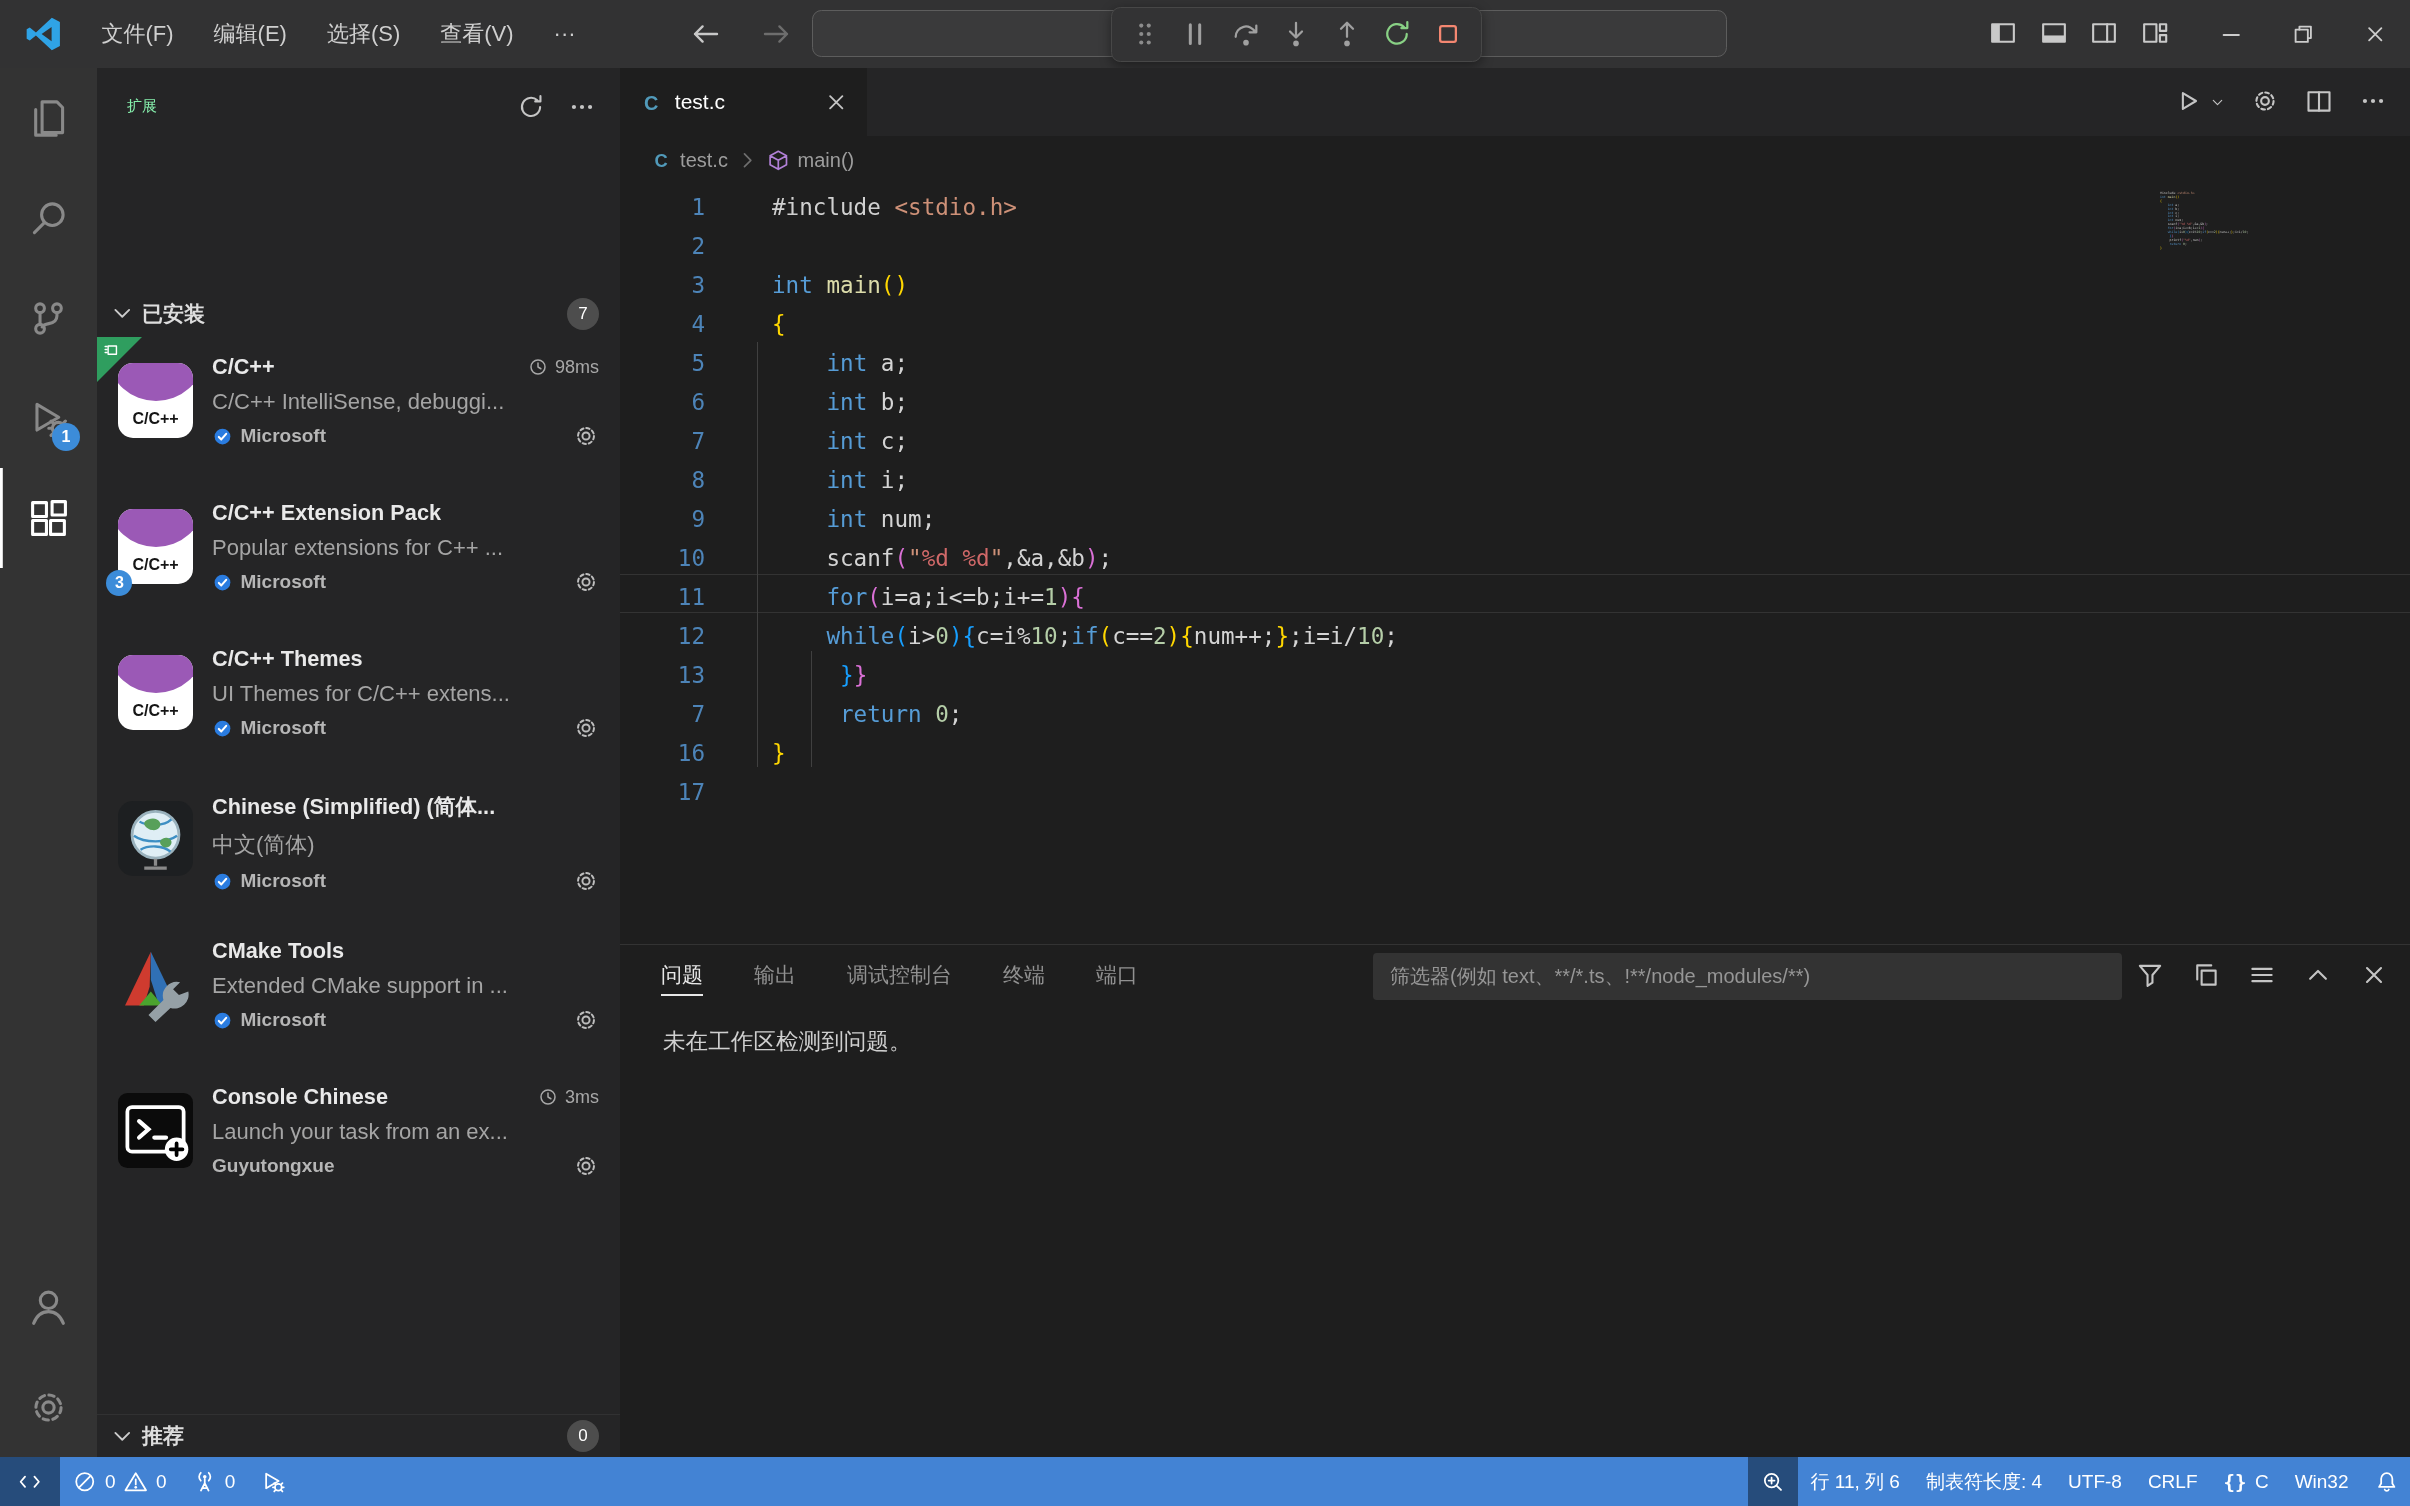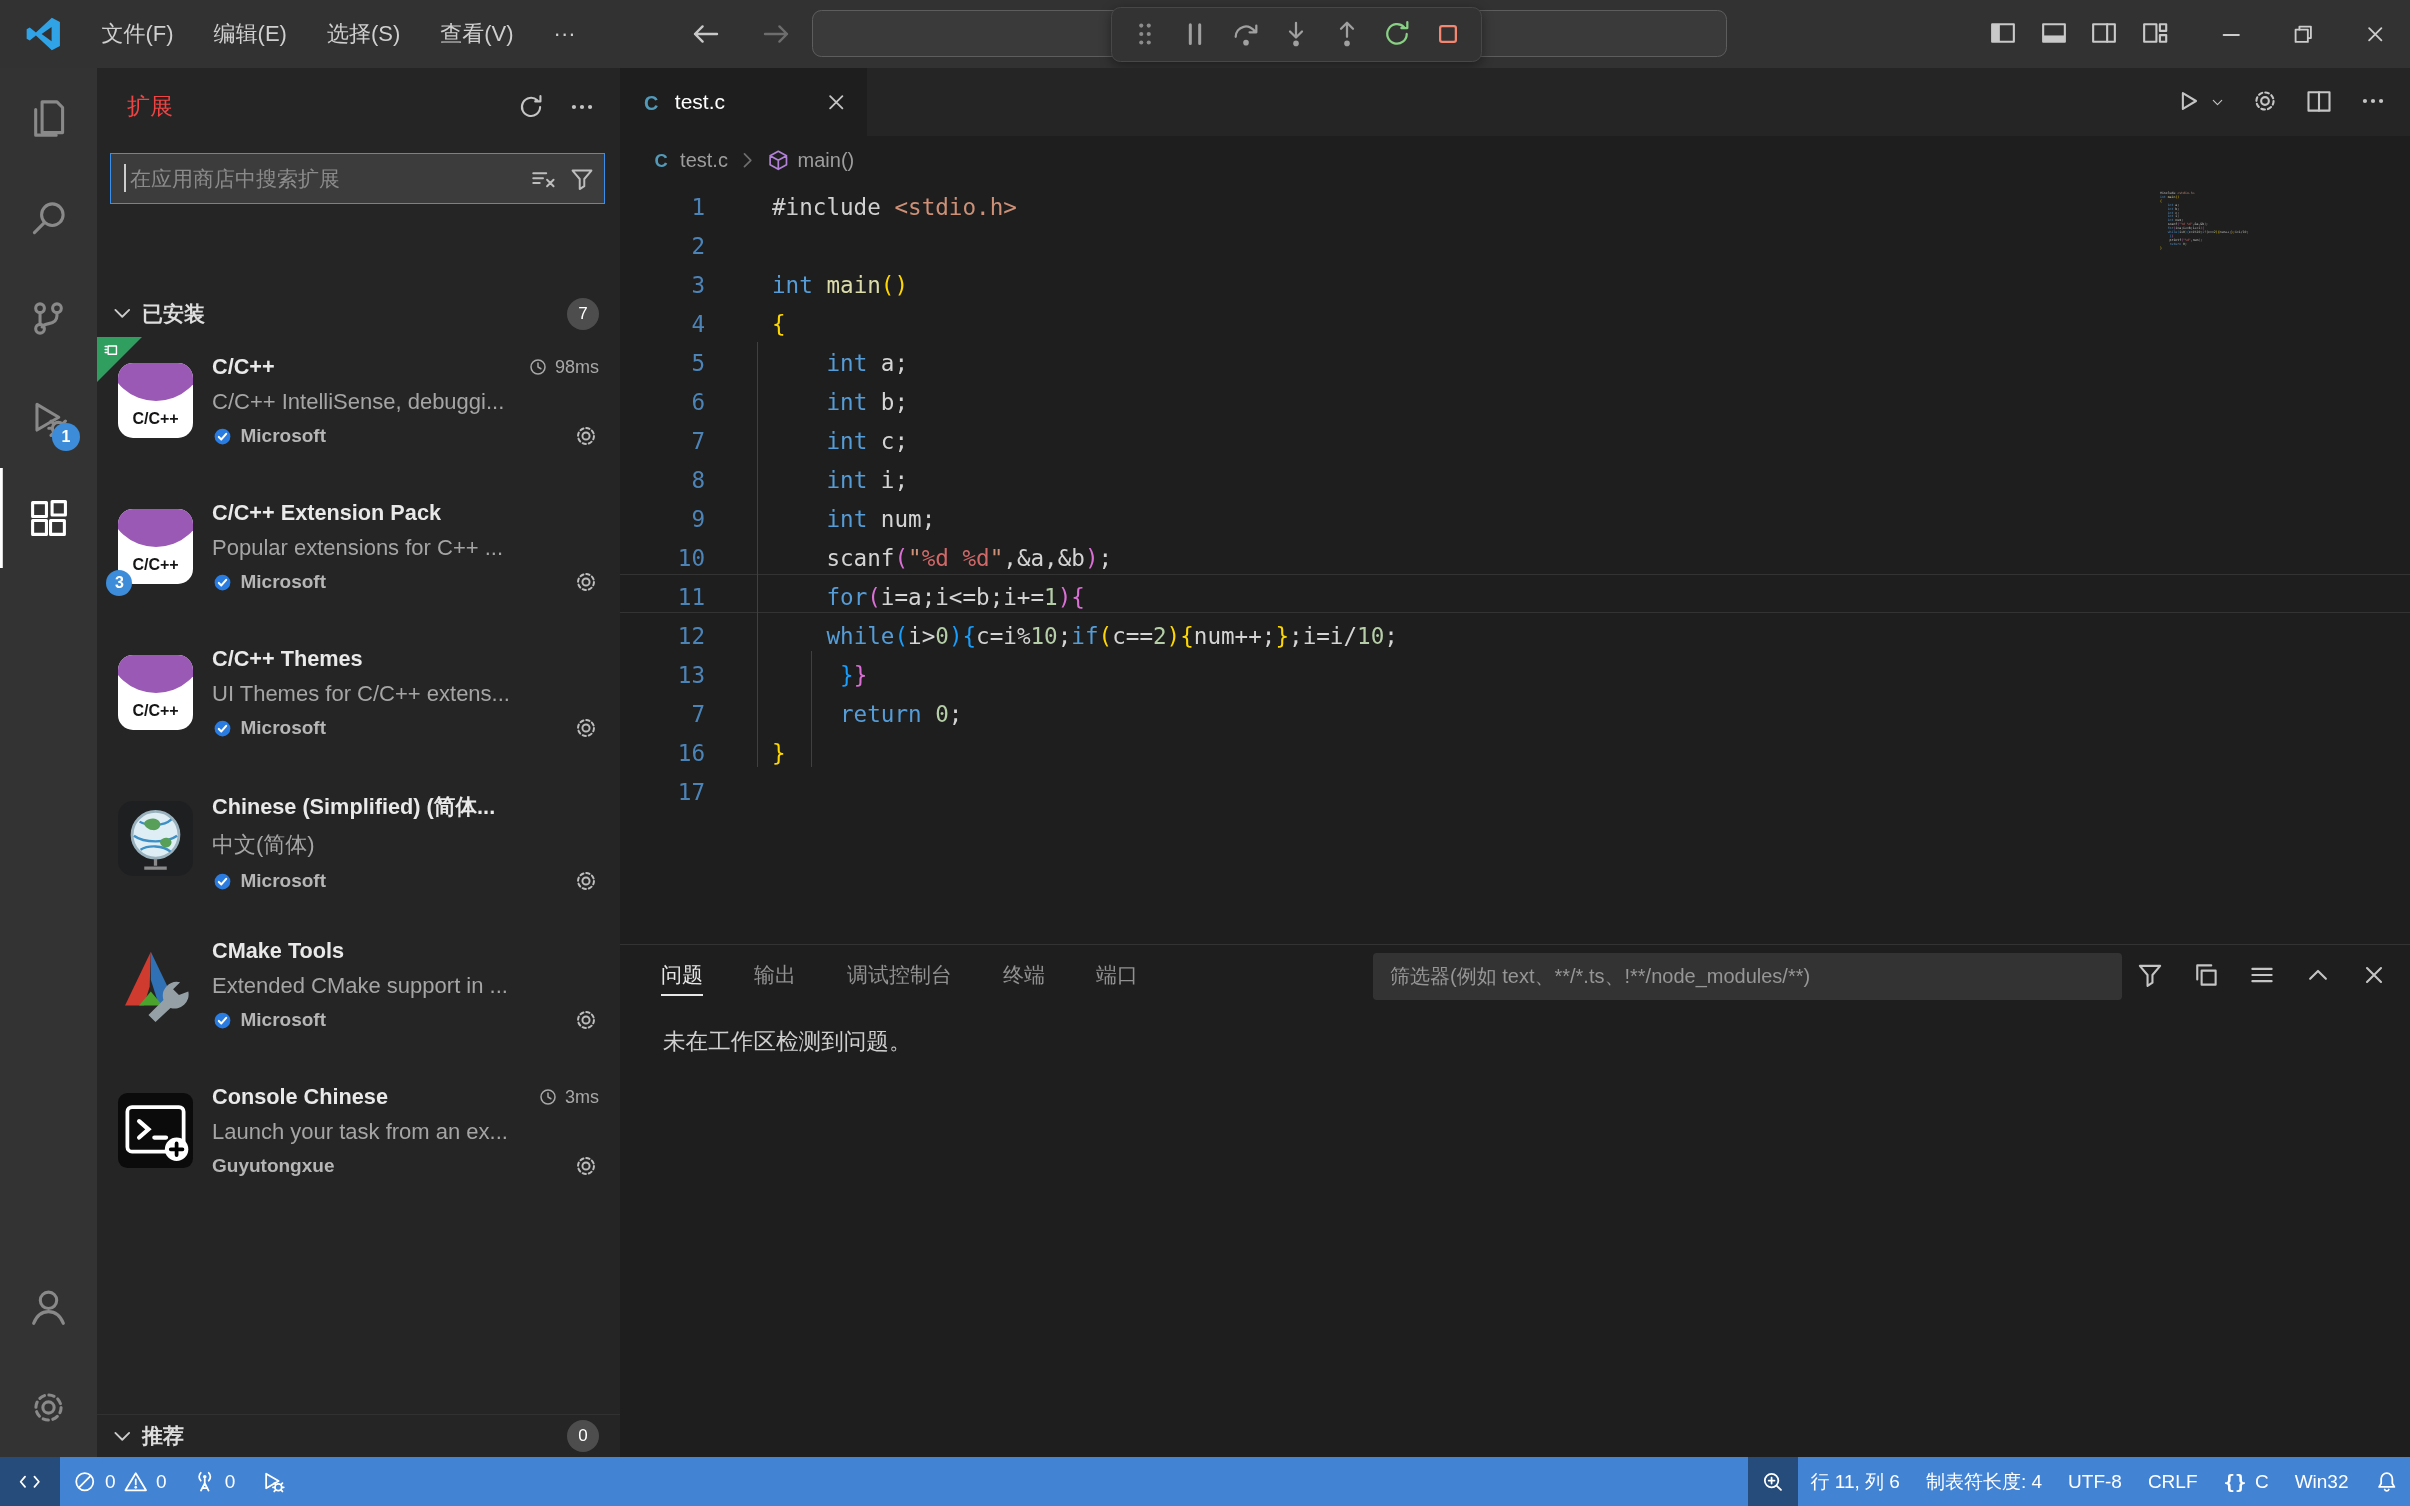--- a/index.html
+++ b/index.html
@@ -39,21 +39,21 @@
   .act{position:relative;width:97px;height:100px;display:flex;align-items:center;justify-content:center;color:#898989;}
   .act .ic{width:41px;height:41px;}
   .act.active{color:#ffffff;box-shadow:inset 2.8px 0 0 #ffffff;}
   .act-badge{position:absolute;right:17px;bottom:17px;min-width:28px;height:28px;border-radius:14px;background:var(--badge);
              color:#fff;font-size:16px;font-weight:600;display:flex;align-items:center;justify-content:center;}
   #act-bottom{margin-top:auto;}
 
   
   #sidebar{position:absolute;left:97px;top:68px;width:523px;height:1389px;background:var(--sidebar);overflow:hidden;}
   .sb-head{height:77px;display:flex;align-items:center;padding:0 24.5px 0 30px;}
-  .sb-title{flex:1;font-size:23px;color:#ef4444;}
+  .sb-title{flex:1;font-size:15px;color:#86efac;}
   .sb-head .ic{width:28px;height:28px;color:#c5c5c5;margin-left:22.6px;}
   .sb-search{position:absolute;left:13px;right:15px;top:85px;height:51px;background:#3c3c3c;border:1.9px solid var(--accent);}
   .sb-search input{position:absolute;inset:0;background:transparent;border:none;outline:none;color:#ddd;
                    font-size:21px;padding:0 79px 0 19px;font-family:inherit;}
   .sb-search input::placeholder{color:#8b8b8b;}
   .sb-caret{position:absolute;left:13px;top:10.4px;width:1.9px;height:28px;background:#cccccc;}
   .sb-search-icons{position:absolute;right:9.4px;top:0;bottom:0;display:flex;align-items:center;gap:13px;color:#bdbdbd;}
   .sb-search-icons .ic{width:26px;height:26px;}
   .sb-section{position:absolute;left:0;right:0;top:224px;height:43px;display:flex;align-items:center;padding:0 21px 0 13px;
               font-weight:700;font-size:21px;color:#dddddd;}
@@ -365,36 +365,20 @@
       <span class="ic">
           <svg viewBox="0 0 16 16">
             <g fill="currentColor" stroke="none">
               <circle cx="3.4" cy="8" r="1.2"></circle>
               <circle cx="8" cy="8" r="1.2"></circle>
               <circle cx="12.6" cy="8" r="1.2"></circle>
             </g>
           </svg>
         </span>
     </div>
-    <div class="sb-search">
-      <input type="text" placeholder="在应用商店中搜索扩展" style="">
-      <div class="sb-caret"></div>
-      <div class="sb-search-icons">
-        <span class="ic">
-            <svg viewBox="0 0 16 16">
-              <path d="M2 4.5h8M2 7.5h6M2 10.5h4M10.5 8.5l4 4M14.5 8.5l-4 4"></path>
-            </svg>
-          </span>
-        <span class="ic">
-            <svg viewBox="0 0 16 16">
-              <path d="M2.2 2.8h11.6L9.4 8v4.4l-2.8 1.8V8z"></path>
-            </svg>
-          </span>
-      </div>
-    </div>
     <div class="sb-section">
       <span class="ic">
           <svg viewBox="0 0 16 16">
             <path d="M3.5 5.8L8 10.3l4.5-4.5"></path>
           </svg>
         </span>
       <span>已安装</span>
       <span class="sec-badge">7</span>
     </div>
     <div id="ext-list">

